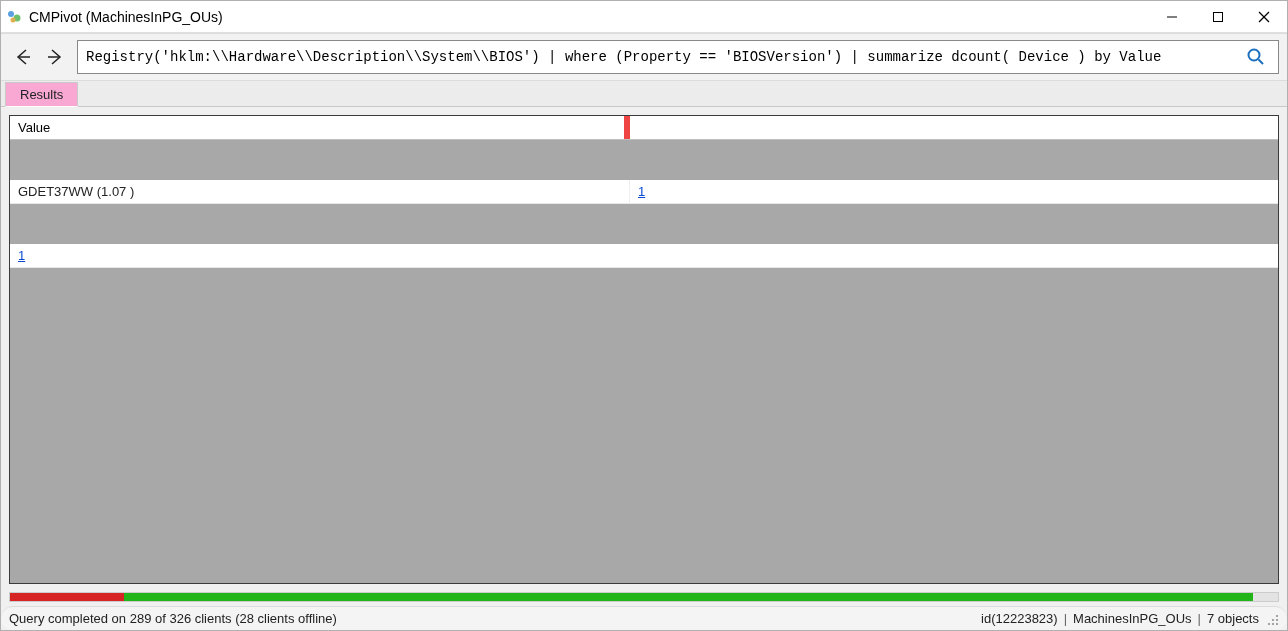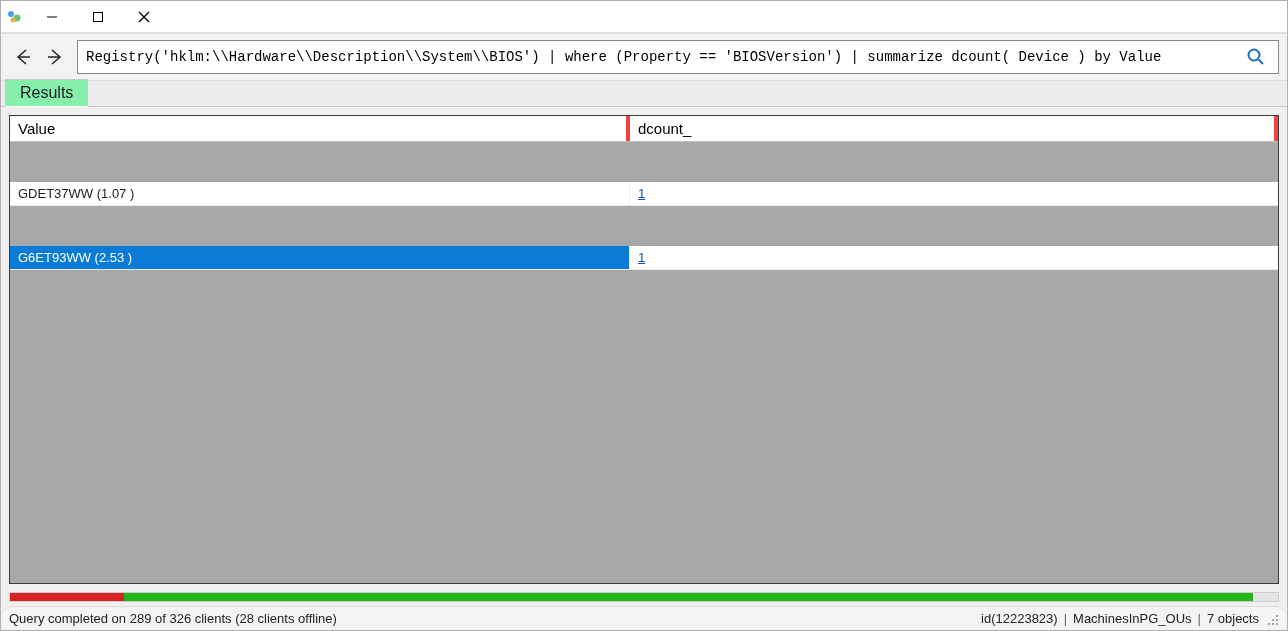--- a/index.html
+++ b/index.html
@@ -86,25 +86,25 @@
 
 .tabstrip {
   height: 26px;
   background: #ececec;
   border-bottom: 1px solid #c9c9c9;
   display:flex;
   align-items:flex-end;
   padding-left: 4px;
 }
 .tab {
-  background:#86efac;
+  background:#f9a8d4;
   border:1px solid #c9c9c9;
   border-bottom: 1px solid #fff;
   padding: 4px 14px 4px 14px;
-  font-size: 16px;
+  font-size: 13px;
   position: relative;
   top: 1px;
 }
 
 .content {
   flex:1;
   padding: 8px;
   display:flex;
   flex-direction:column;
 }
@@ -116,22 +116,22 @@
   flex-direction:column;
   overflow:hidden;
 }
 .grid-head {
   display:flex;
   background:#fff;
   border-bottom:1px solid #c0c0c0;
 }
 .grid-head .col {
   padding: 4px 8px;
-  border-right:4px solid #ef4444;
-  font-size:15px;
+  border-right:6px solid #ef4444;
+  font-size:13px;
   color:#000;
 }
 .col-value { width: 620px; }
 .col-dcount { flex:1; }
 .grid-body {
   background:#a8a8a8;
   flex:1;
   overflow:auto;
 }
 .grid-row {
@@ -188,20 +188,21 @@
 <body>
 
 <div class="titlebar">
   <span class="app-icon">
     <svg width="16" height="16" viewBox="0 0 16 16">
       <circle cx="4" cy="5" r="3" fill="#5aa0e0"></circle>
       <circle cx="10" cy="9" r="3.5" fill="#6ec06e"></circle>
       <circle cx="6" cy="11" r="2.5" fill="#e0b050"></circle>
     </svg>
   </span>
+  <span class="title-text">CMPivot (MachinesInPG_OUs)</span>
   <div class="winctrls">
     <div class="winbtn">
       <svg width="12" height="12">
           <line x1="1" y1="6" x2="11" y2="6" stroke="#000" stroke-width="1"></line>
         </svg>
     </div>
     <div class="winbtn">
       <svg width="12" height="12">
           <rect x="1.5" y="1.5" width="9" height="9" fill="none" stroke="#000" stroke-width="1"></rect>
         </svg>
@@ -240,29 +241,27 @@
 </div>
 
 <div class="tabstrip">
   <div class="tab">Results</div>
 </div>
 
 <div class="content">
   <div class="grid-wrap">
     <div class="grid-head">
       <div class="col col-value">Value</div>
-      <div class="col col-dcount">dcount_</div>
     </div>
     <div class="grid-body">
       <div class="grid-row">
         <div class="cell cell-value">GDET37WW (1.07 )</div>
         <div class="cell cell-dcount"><a href="#">1</a></div>
       </div>
       <div class="grid-row selected">
-        <div class="cell cell-value">G6ET93WW (2.53 )</div>
         <div class="cell cell-dcount"><a href="#">1</a></div>
       </div>
     </div>
   </div>
 </div>
 
 <div class="progressbar">
   <div class="pb-red" style="width:9%"></div>
   <div class="pb-green" style="width:89%"></div>
   <div class="pb-gray" style="width:2%"></div>

